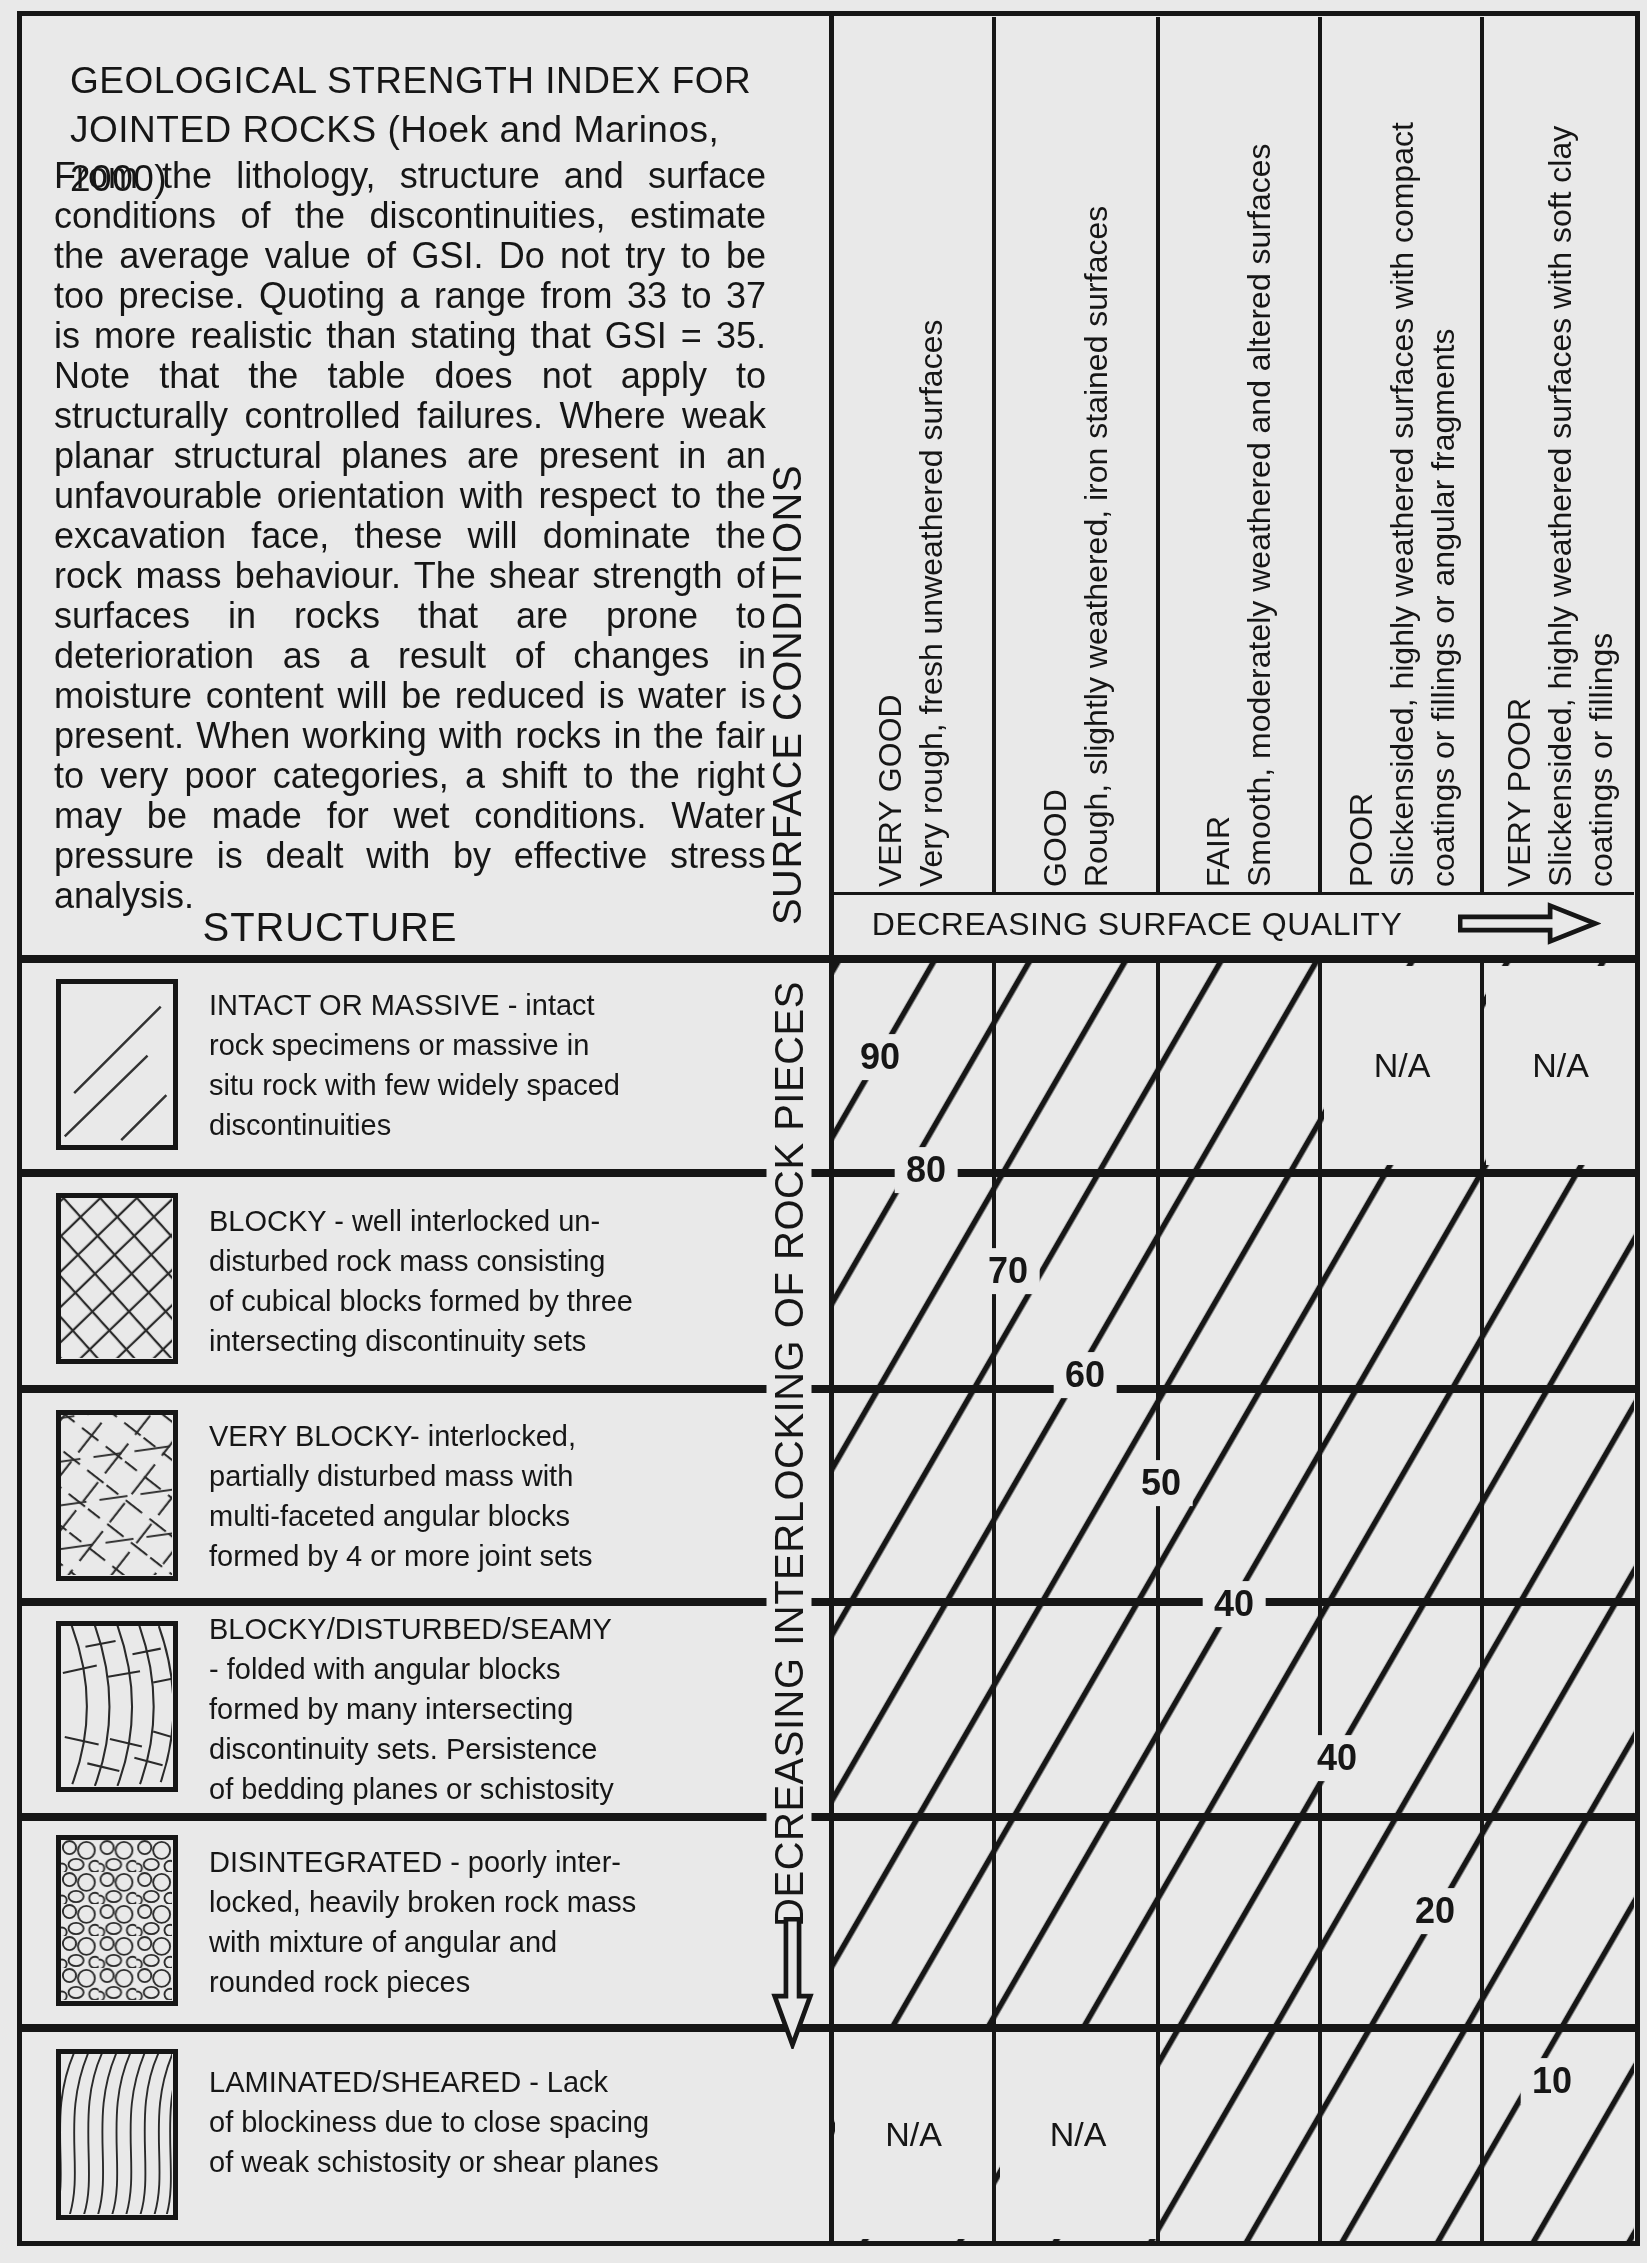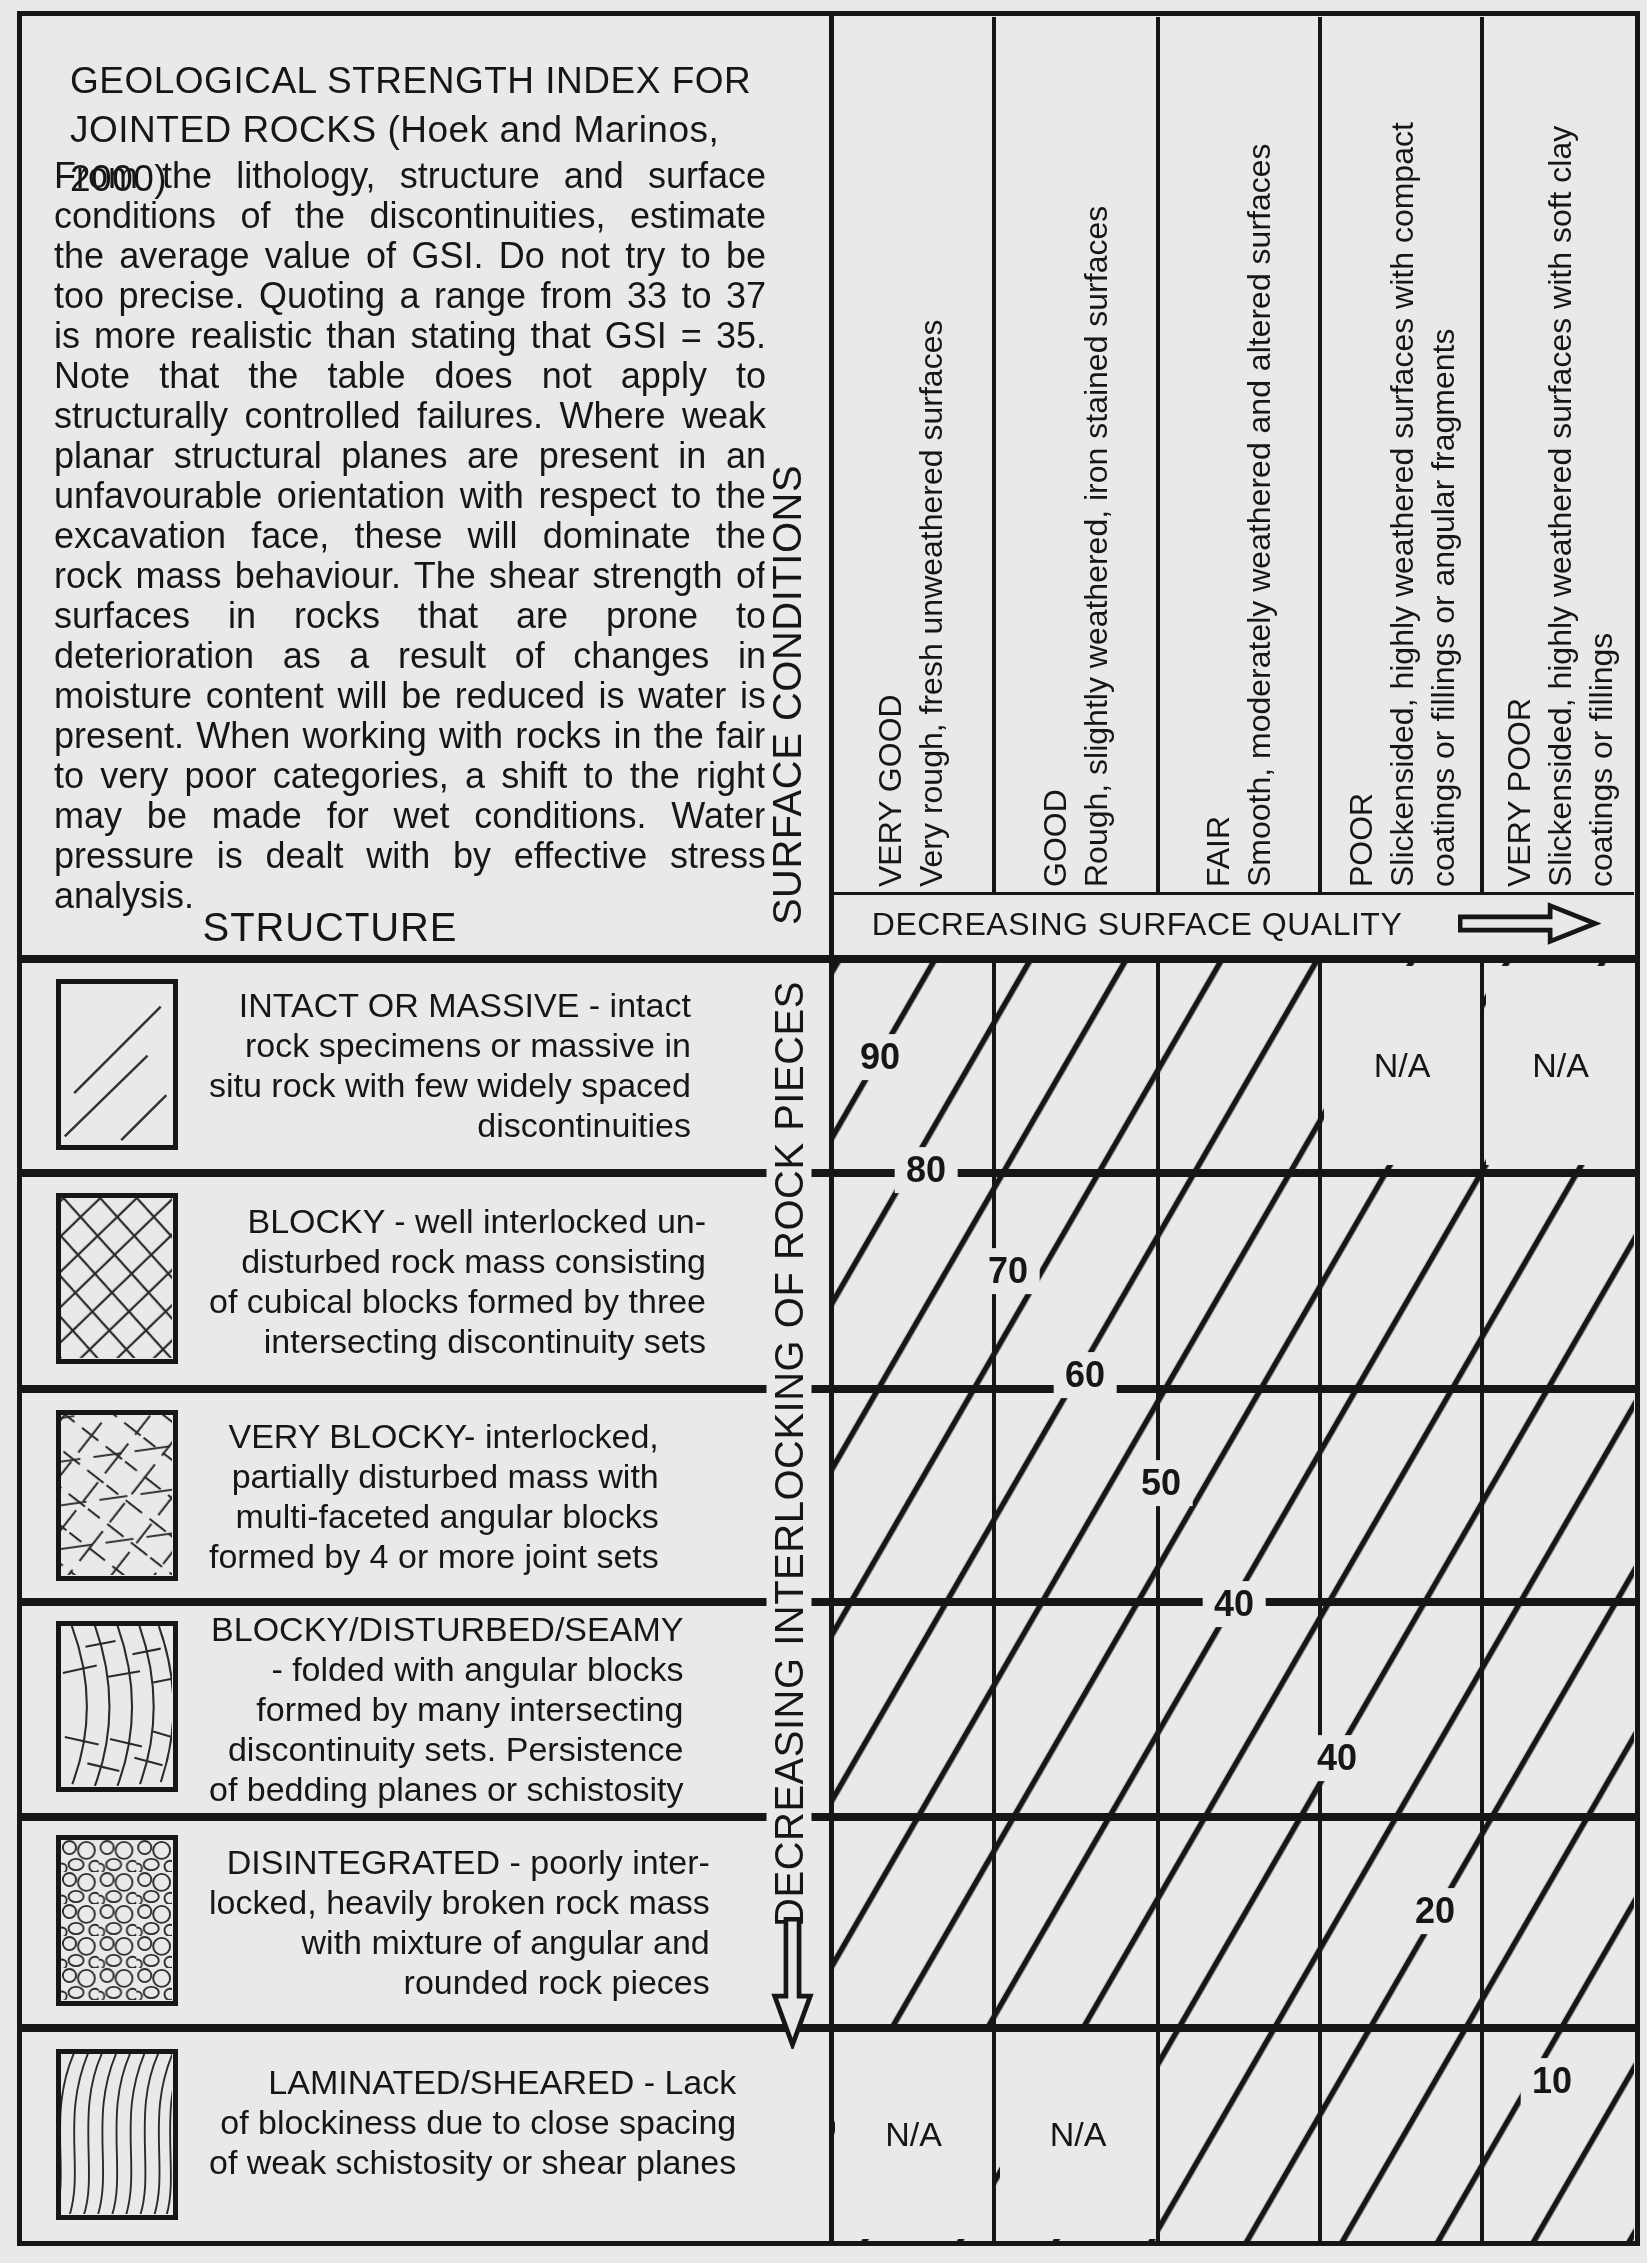--- a/index.html
+++ b/index.html
@@ -22,21 +22,21 @@
   .structure-h{left:330px;top:927px;transform:translate(-50%,-50%);font-size:40px;letter-spacing:0.9px;}
   .dsq{left:1137px;top:924px;transform:translate(-50%,-50%);font-size:32px;white-space:nowrap;letter-spacing:0.5px;}
   .hline{background:#161616;}
   .vseg{width:3.8px;background:#161616;position:absolute;}
   .rowline{left:17px;width:1618px;height:7.5px;background:#161616;position:absolute;}
   .na{display:flex;align-items:center;justify-content:center;font-size:34px;background:#e9e9e9;}
   .gsi{transform:translate(-50%,-50%);font-size:36px;font-weight:bold;background:#e9e9e9;padding:1.9px 11.3px;}
   .gutter-label{left:789px;top:1454px;font-size:40px;white-space:nowrap;background:#e9e9e9;padding:0 5.6px;letter-spacing:0.5px;}
   .pat{left:56px;width:122px;height:171px;border:5.6px solid #161616;box-sizing:border-box;background:#e9e9e9;}
   .pat svg{display:block;}
-  .rtext{left:209px;width:557px;display:flex;align-items:center;font-size:34px;line-height:40px;text-align:right;}
+  .rtext{left:209px;width:557px;display:flex;align-items:center;font-size:29px;line-height:40px;}
   .rtext span{white-space:pre-line;}
   .defs-holder{width:0;height:0;position:absolute;}
 </style>
 </head>
 <body>
 
 <div>
 
   <svg class="defs-holder" aria-hidden="true">
     <defs>

